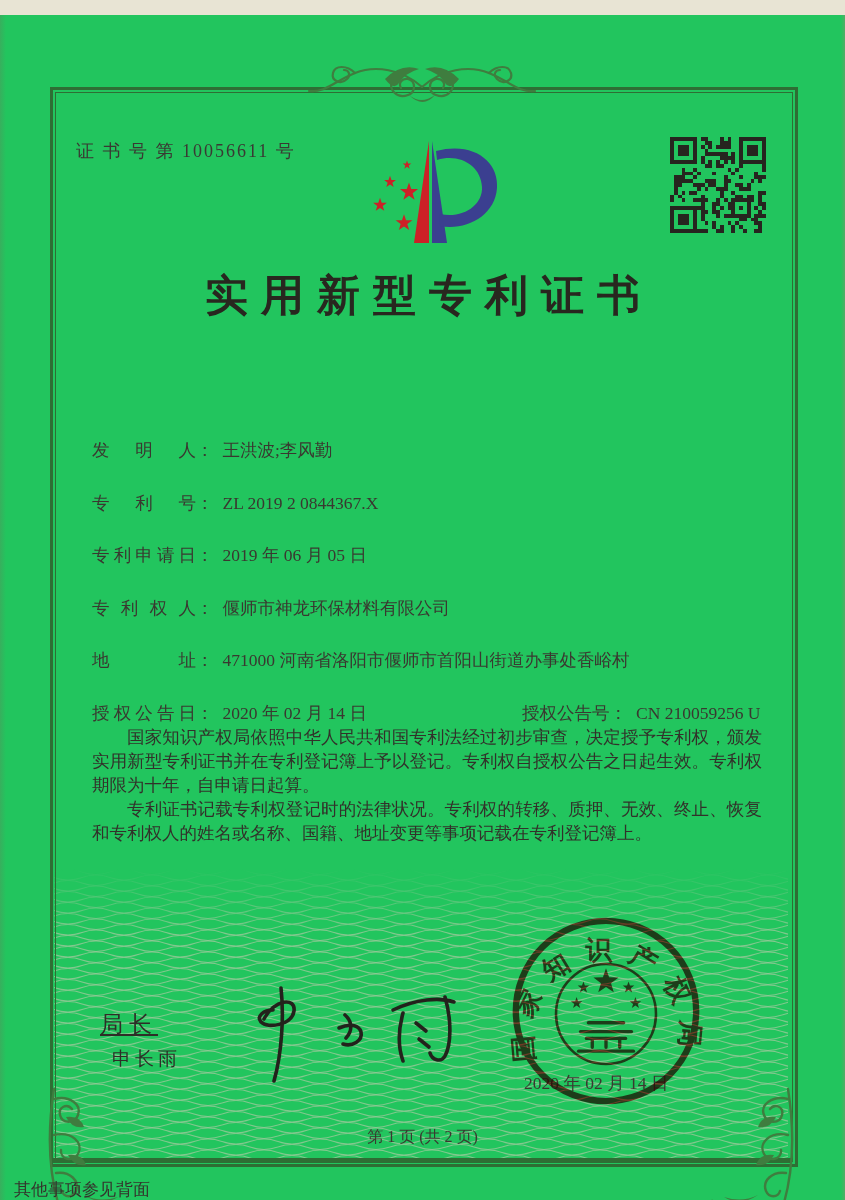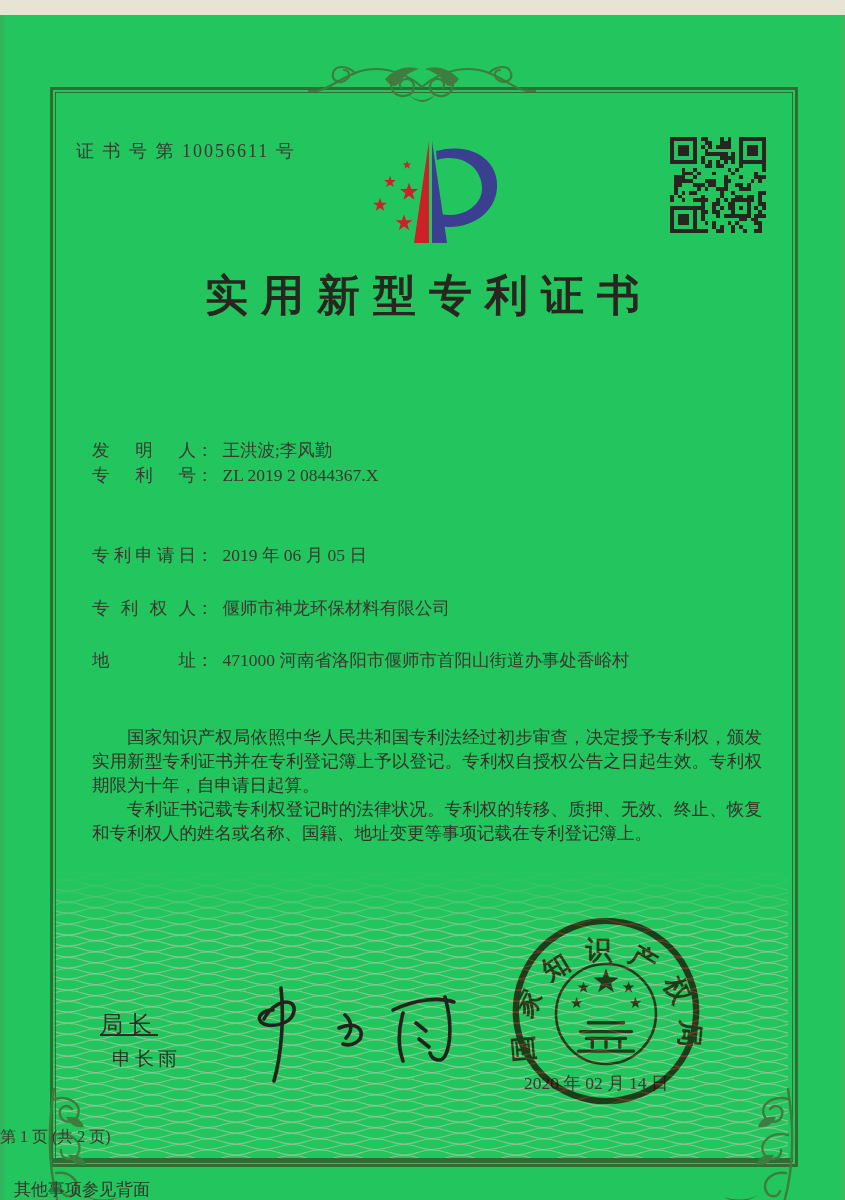--- a/index.html
+++ b/index.html
@@ -37,35 +37,35 @@
 
   .title{position:absolute;left:0;top:252px;width:100%;text-align:center;
     font-size:43px;font-weight:700;letter-spacing:13px;color:#28271f;text-indent:13px;}
 
   
   .field{position:absolute;left:92px;font-size:17.5px;color:#3a3830;white-space:nowrap;}
   .flabel{display:inline-block;width:104px;text-align:justify;text-align-last:justify;
     -moz-text-align-last:justify;vertical-align:bottom;}
   .fcolon{display:inline-block;margin-right:9px;}
   .grant-no{position:absolute;left:430px;top:0;}
-  .f0{top:366px;} .f1{top:423px;} .f2{top:448px;} .f3{top:528px;}
+  .f0{top:366px;} .f1{top:423px;} .f2{top:476px;} .f3{top:528px;}
   .f4{top:581px;} .f5{top:633px;} .fgrant{top:686px;}
 
   .paras{position:absolute;left:92px;top:710px;width:670px;font-size:17.5px;
     line-height:24px;text-align:justify;color:#32312a;}
   .paras p{margin:0;text-indent:2em;}
 
   
   .director-title{position:absolute;left:100px;top:994px;font-size:23px;color:#2e2d27;letter-spacing:6px;text-decoration:underline;}
   .director-name{position:absolute;left:112px;top:1031px;font-size:19px;color:#2e2d27;letter-spacing:4px;}
   .signature{position:absolute;left:228px;top:968px;}
   .seal{position:absolute;left:508px;top:898px;opacity:.88;mix-blend-mode:multiply;}
   .seal-date{position:absolute;left:524px;top:1056px;font-size:17.5px;color:#3a3830;white-space:nowrap;}
 
-  .page-num{position:absolute;left:0;top:1112px;width:100%;text-align:left;font-size:16px;color:#3a3830;}
+  .page-num{position:absolute;left:0;top:1112px;width:100%;text-align:center;font-size:16px;color:#3a3830;}
   .back-note{position:absolute;left:0;top:1163px;width:100%;text-align:left;font-size:17px;color:#34332c;padding-left:14px;}
 </style>
 </head>
 <body>
 
 <div class="page">
 
   <svg class="waves" width="734" height="289" viewBox="0 0 734 289">
     <defs>
       <pattern id="wv" width="56" height="11" patternUnits="userSpaceOnUse">
@@ -448,20 +448,26 @@
   </div>
   <div class="field f3">
     <span class="flabel">专利申请日</span><span class="fcolon">：</span><span>2019 年 06 月 05 日</span>
   </div>
   <div class="field f4">
     <span class="flabel">专利权人</span><span class="fcolon">：</span><span>偃师市神龙环保材料有限公司</span>
   </div>
   <div class="field f5">
     <span class="flabel">地址</span><span class="fcolon">：</span><span>471000 河南省洛阳市偃师市首阳山街道办事处香峪村</span>
   </div>
+  <div class="field fgrant">
+    <span class="flabel">授权公告日</span><span class="fcolon">：</span><span>2020 年 02 月 14 日</span>
+    <span class="grant-no">
+      <span>授权公告号</span><span class="fcolon">：</span><span>CN 210059256 U</span>
+    </span>
+  </div>
 
   <div class="paras">
     <p>国家知识产权局依照中华人民共和国专利法经过初步审查，决定授予专利权，颁发实用新型专利证书并在专利登记簿上予以登记。专利权自授权公告之日起生效。专利权期限为十年，自申请日起算。</p>
     <p>专利证书记载专利权登记时的法律状况。专利权的转移、质押、无效、终止、恢复和专利权人的姓名或名称、国籍、地址变更等事项记载在专利登记簿上。</p>
   </div>
 
   <div class="director-title">局长</div>
   <div class="director-name">申长雨</div>
 
   <svg class="signature" width="235" height="102" viewBox="0 0 235 102">

